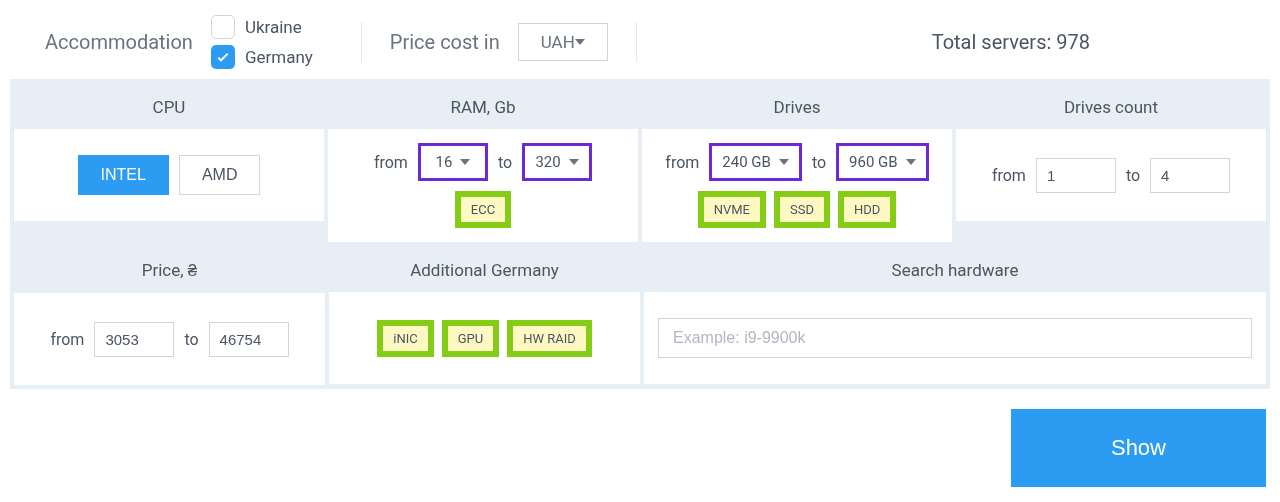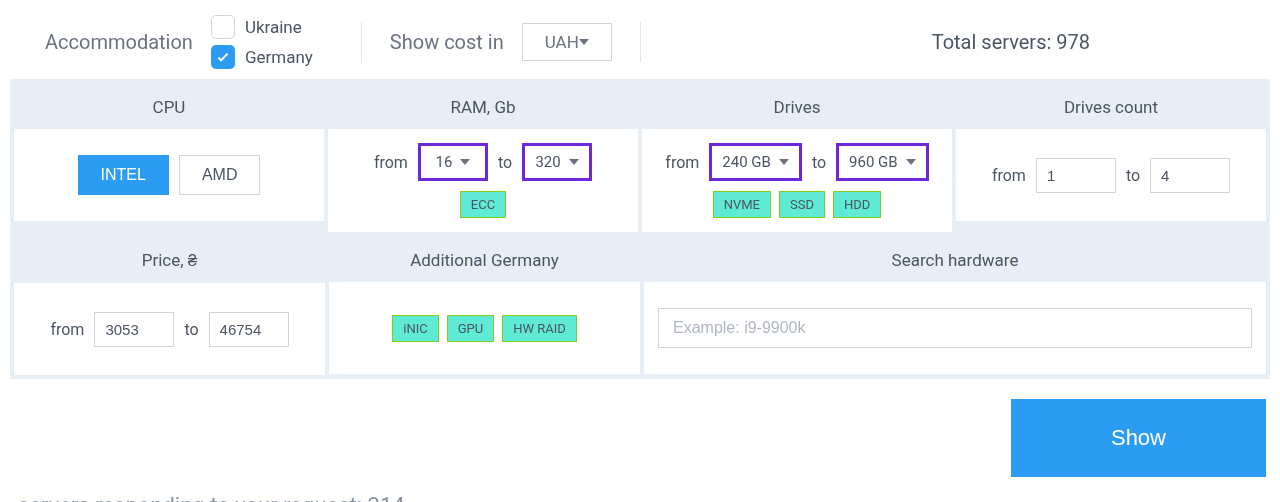--- a/index.html
+++ b/index.html
@@ -139,25 +139,25 @@
     padding: 8px 10px;
     font-size: 15px;
     color: #4b5563;
     background: #fff;
     width: 80px;
   }
   .tag-row {
     display: flex; gap: 8px; justify-content: center;
   }
   .tag {
-    border: 1px solid #84cc16;
+    border: 6px solid #84cc16;
     font-size: 13px;
     color: #4b5563;
     padding: 5px 10px;
-    background: #5eead4;
+    background: #fef9c3;
     cursor: pointer;
   }
   .cpu-btn {
     border: 1px solid #d1d5db;
     padding: 10px 22px;
     font-size: 16px;
     background: #fff;
     color: #4b5563;
     cursor: pointer;
   }
@@ -213,21 +213,21 @@
             </svg>
         </div>
         <span class="loc-label">Germany</span>
       </div>
     </div>
   </div>
 
   <div class="divider"></div>
 
   <div class="top-group cost-group">
-    <span class="cost-label">Show cost in</span>
+    <span class="cost-label">Price cost in</span>
     <div class="currency-select">
       <span>UAH</span>
       <span class="caret"></span>
     </div>
   </div>
 
   <div class="divider"></div>
 
   <div class="total-group">
     <span>Total servers:</span>

